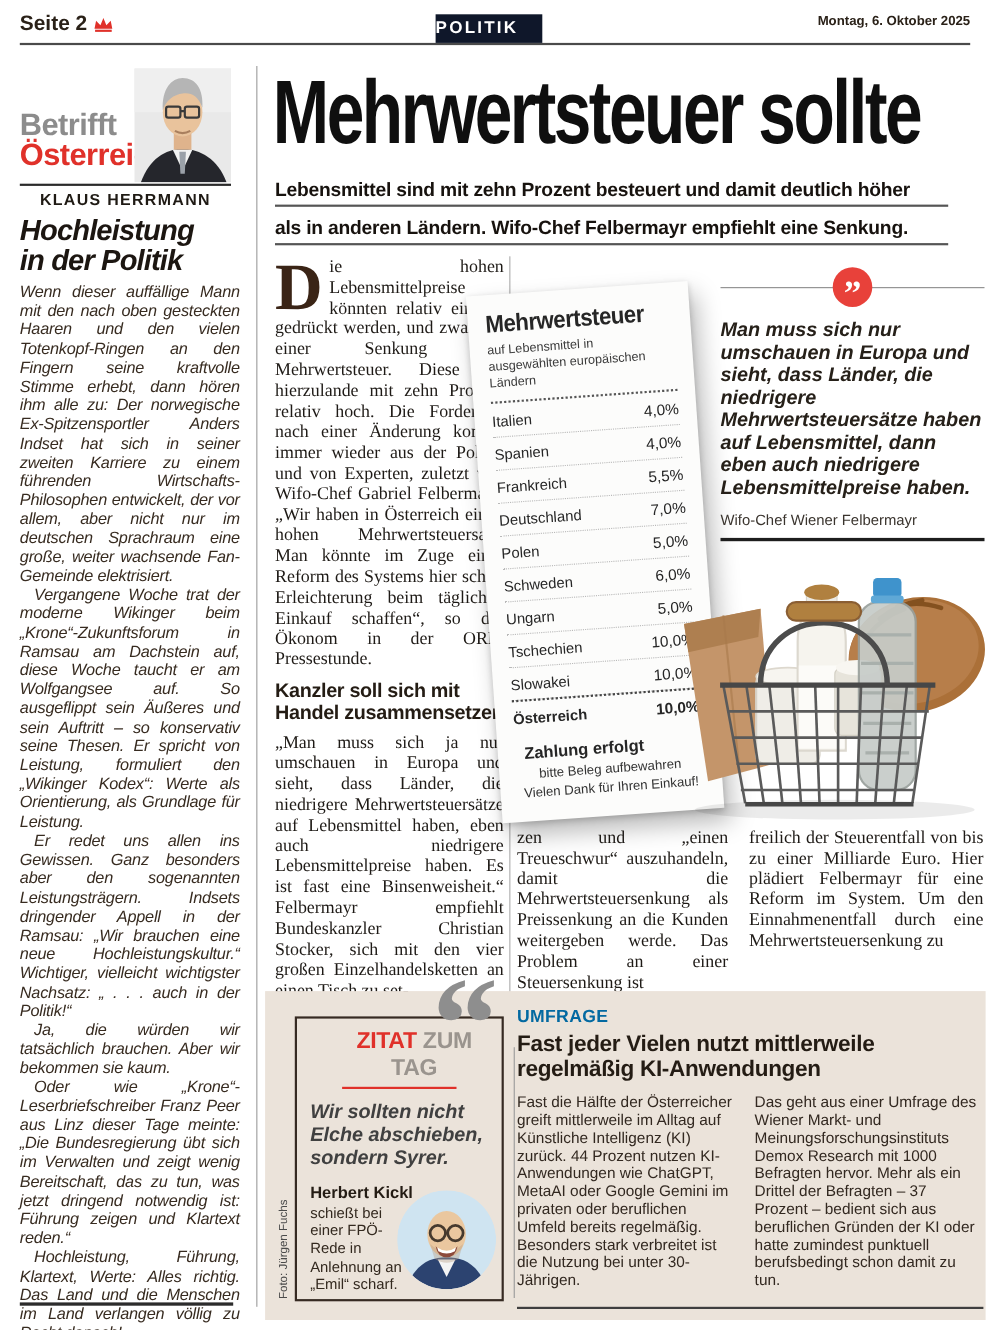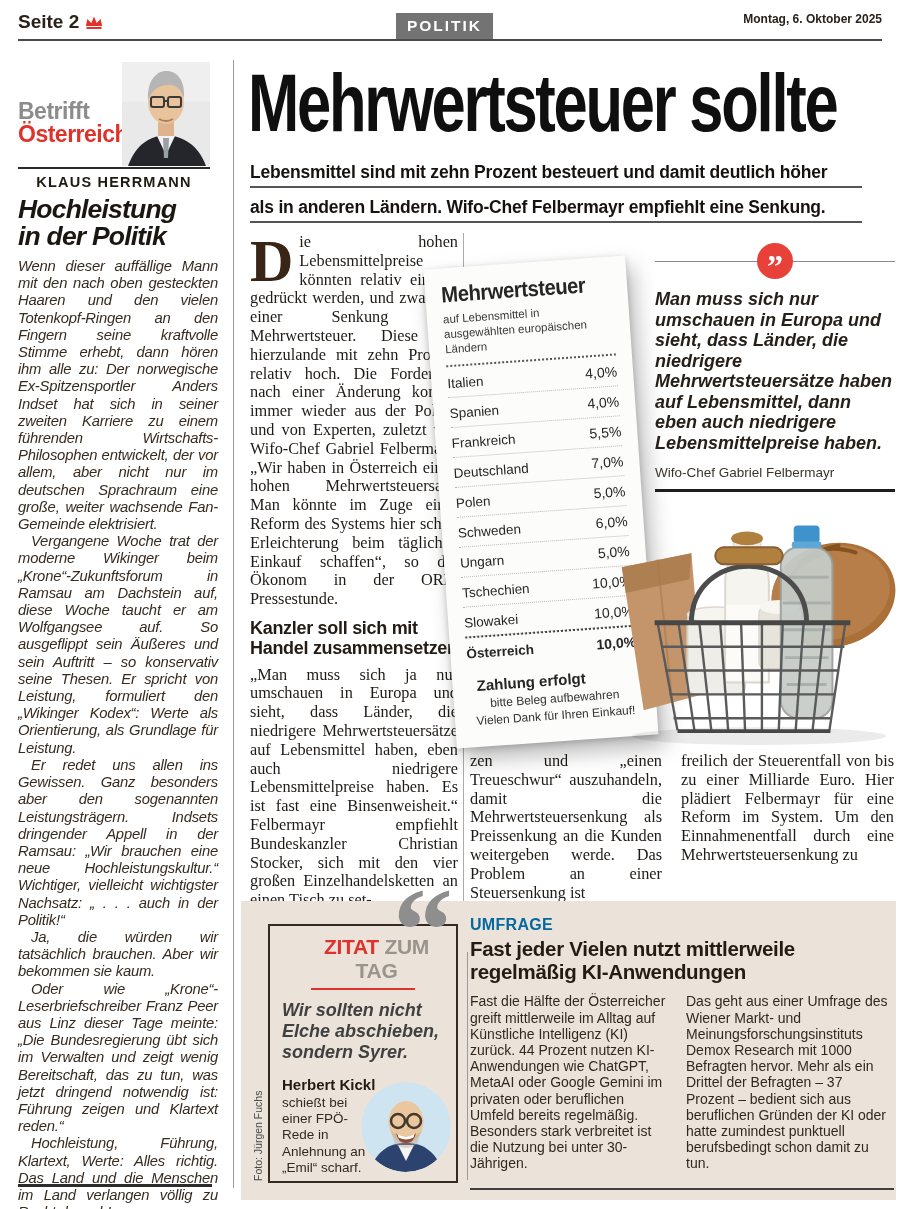--- a/index.html
+++ b/index.html
@@ -3,27 +3,27 @@
 <meta charset="utf-8">
 <style>
   html,body{margin:0;padding:0;background:#fff;}
   #page{position:relative;width:900px;height:1209px;background:#fff;overflow:hidden;
         font-family:"Liberation Sans",sans-serif;color:#221b15;}
   .abs{position:absolute;}
 
   
   .hdr-label{left:18px;top:11px;font-size:19px;font-weight:bold;color:#2a2118;display:flex;align-items:center;gap:6px;}
   .hdr-rule{left:18px;top:39px;width:864px;height:2px;background:#4a4a4a;}
-  .hdr-badge{left:396px;top:13px;width:97px;height:26px;background:#737373;color:#fff;
-             font-weight:bold;font-size:15.5px;letter-spacing:2px;text-align:center;line-height:26px;z-index:3;}
+  .hdr-badge{left:396px;top:13px;width:97px;height:26px;background:#0f172a;color:#fff;
+             font-weight:bold;font-size:15.5px;letter-spacing:2px;line-height:26px;z-index:3;}
   .hdr-date{right:18px;top:12px;font-size:12px;font-weight:bold;color:#2a2118;}
 
   
   .v-divider{left:233px;top:60px;width:1px;height:1128px;background:#9b9b9b;}
-  .kicker{left:18px;top:100px;line-height:0.98;font-weight:800;font-size:23px;letter-spacing:-0.5px;}
+  .kicker{left:18px;top:100px;line-height:0.98;font-weight:800;font-size:28px;letter-spacing:-0.5px;}
   .kicker .k1{color:#8c8c8c;display:block;}
   .kicker .k2{color:#e0312a;display:block;}
   .kicker-photo{left:122px;top:62px;width:88px;height:104px;overflow:hidden;}
   .kicker-rule{left:18px;top:167px;width:192px;height:2px;background:#2a2a2a;}
   .author{left:18px;top:174px;width:192px;text-align:center;font-weight:bold;font-size:14.5px;letter-spacing:1.2px;color:#1f1a14;}
   .lc-title{left:18px;top:196px;width:175px;font-style:italic;font-weight:800;font-size:26.5px;
             line-height:1.02;letter-spacing:-0.8px;color:#1c1611;}
   .lc-body{left:18px;top:258px;width:200px;font-style:italic;font-size:14.8px;line-height:17.2px;
            text-align:justify;color:#372b20;letter-spacing:-0.2px;}
   .lc-body p{margin:0;}
@@ -218,21 +218,21 @@
       <div class="rf-line">Vielen Dank für Ihren Einkauf!</div>
     </div>
   </div>
 
   <div class="abs qbox">
     <div class="q-top">
       <div class="q-top-line"></div>
       <div class="q-circle">”</div>
     </div>
     <div class="q-text">Man muss sich nur umschauen in Europa und sieht, dass Länder, die niedrigere Mehrwertsteuersätze haben auf Lebensmittel, dann eben auch niedrigere Lebensmittelpreise haben.</div>
-    <div class="q-attr">Wifo-Chef Gabriel Felbermayr</div>
+    <div class="q-attr">Wifo-Chef Wiener Felbermayr</div>
     <div class="q-rule"></div>
   </div>
 
   <div class="abs basket">
     <svg width="298" height="292" viewBox="0 0 300 292">
       <ellipse cx="160" cy="282" rx="128" ry="9" fill="rgba(0,0,0,0.08)"></ellipse>
 
       <g transform="rotate(-14 235 140)">
         <ellipse cx="235" cy="140" rx="63" ry="52" fill="#ab7038"></ellipse>
         <ellipse cx="233" cy="137" rx="60" ry="47" fill="#b77e4a"></ellipse>

